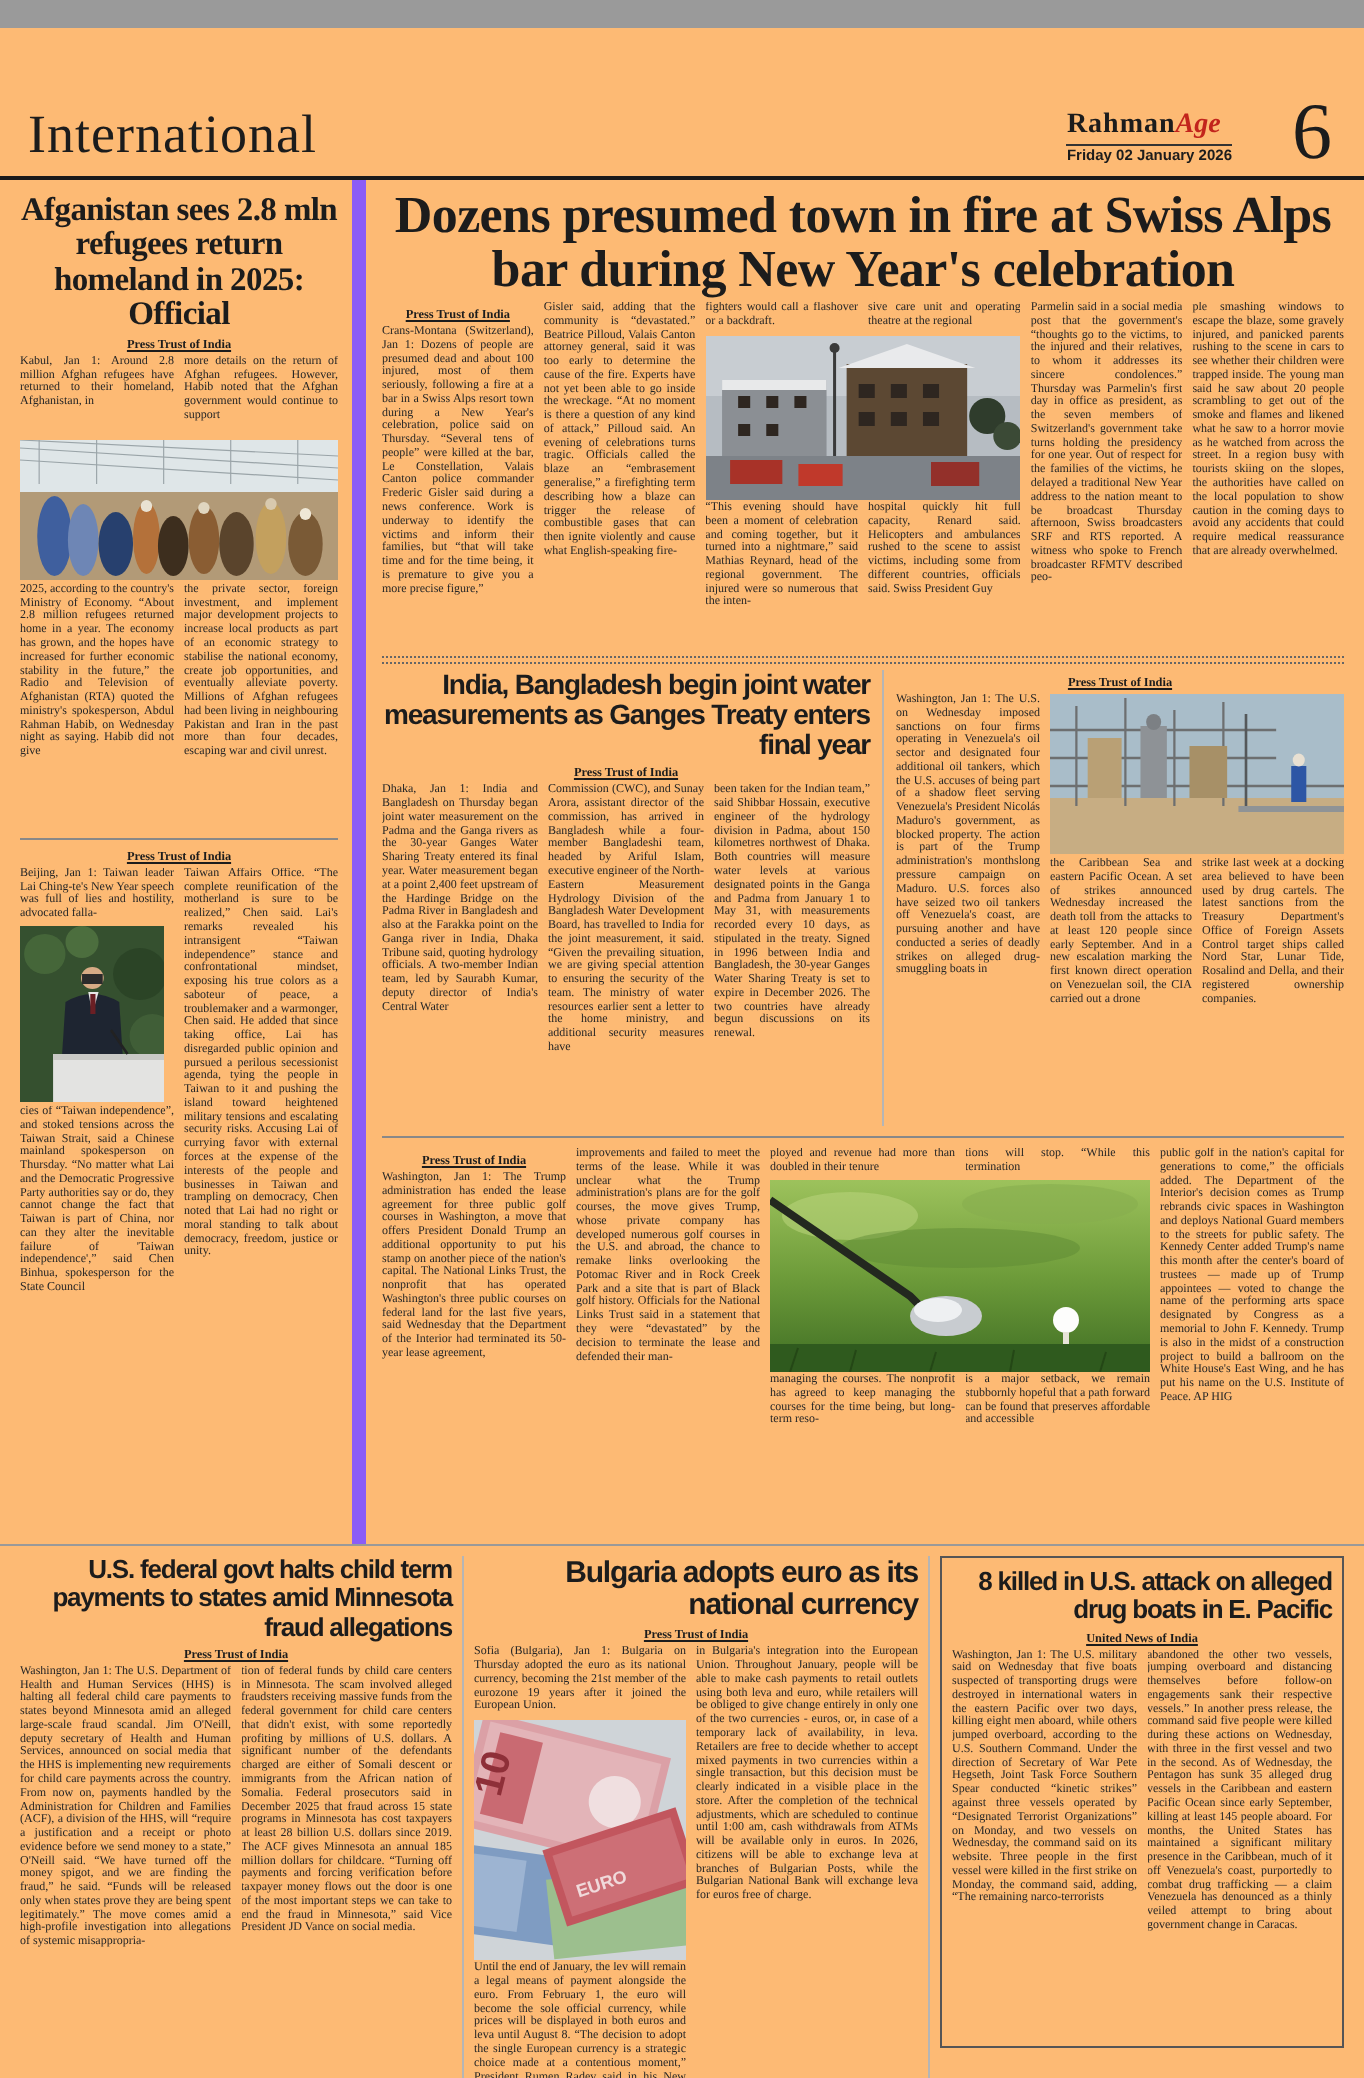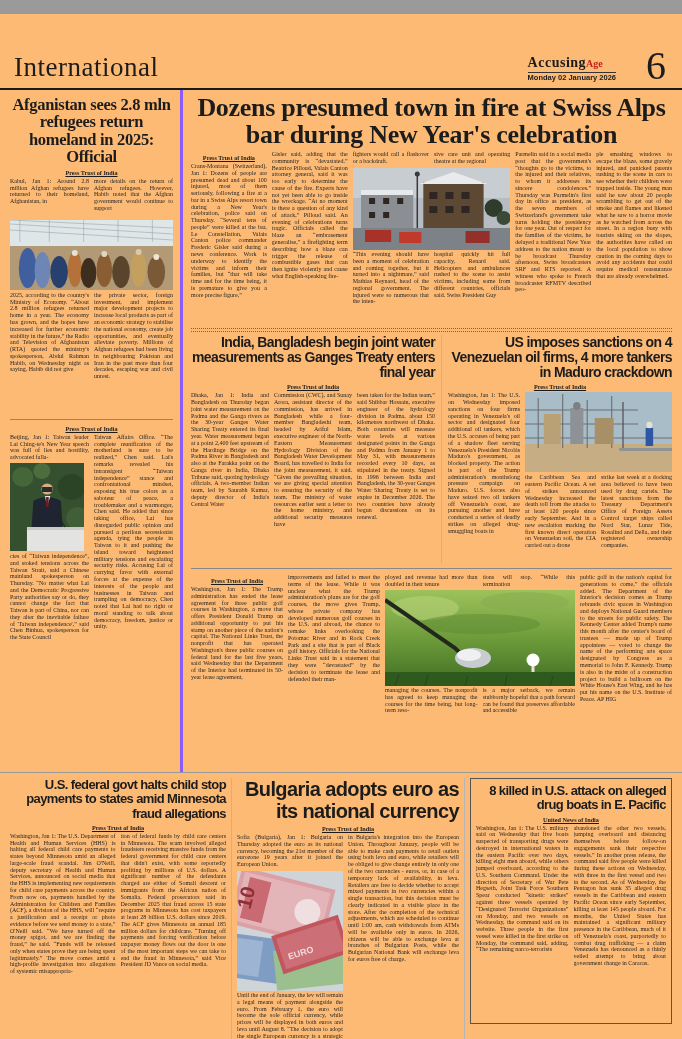--- a/index.html
+++ b/index.html
@@ -7,42 +7,42 @@
   .page { width:682px; height:1039px; margin:14px auto; background:#fdba74; color:#1c1c1c;
           font-family:"Liberation Serif",serif; position:relative; overflow:hidden; }
 
   
   .hdr { height:76px; display:flex; align-items:flex-end; padding:0 16px 5px 14px;
          border-bottom:2px solid #1a1a1a; }
   .section-title { font-size:27px; font-weight:400; letter-spacing:.5px; }
   .hdr-sp { flex:1; }
   .masthead { text-align:left; line-height:1; padding-bottom:2px; }
   .brand-black { font-size:14px; font-weight:700; letter-spacing:.5px; }
-  .brand-red { font-size:10px; font-weight:700; color:var(--brand_red,#c2241c); }
+  .brand-red { font-size:14px; font-weight:700; font-style:italic; color:var(--brand_red,#c2241c); }
   .issue-date { font-family:"Liberation Sans",sans-serif; font-size:7.5px; font-weight:700;
                 border-top:1px solid #333; margin-top:2px; padding-top:1px; }
   .pageno { font-size:40px; line-height:.85; margin-left:30px; }
 
   
   .hl-serif { font-weight:700; text-align:center; letter-spacing:-.3px; }
   .hl-sans  { font-family:"Liberation Sans",sans-serif; font-weight:700; text-align:right; letter-spacing:-.6px; }
   .byline { font-size:6.2px; font-weight:700; text-align:center; text-decoration:underline;
             margin:3px auto 2px auto; }
   .bt { font-size:6px; line-height:1.13; text-align:justify; color:#262626; overflow:hidden; }
   .cols { display:flex; gap:5px; }
   .cols > .col { flex:1; overflow:hidden; }
   .hr  { border-top:1px solid #888; margin:5px 0; }
   .vdiv { width:1px; background:#b5b5b5; }
   .dotted { border-top:1.5px dotted #666; border-bottom:1.5px dotted #666; height:4px; margin:3px 0; }
   .ph { display:block; width:100%; }
   svg { display:block; }
 
   
   .main { display:flex; height:682px; }
-  .rail { width:183px; border-right:3px solid #8b5cf6; padding:4px 7px 0 10px; }
+  .rail { width:183px; border-right:7px solid #8b5cf6; padding:4px 7px 0 10px; }
   .rr   { flex:1; padding:2px 10px 0 8px; }
 
   
   .afg-hl { font-size:16.5px; line-height:1.06; margin-top:2px; }
   .afg-top { height:40px; margin-top:1px; }
   .afg-photo { height:70px; margin:2px 0; }
   .afg-bot { height:122px; }
 
   
   .tw-hl { font-size:18px; line-height:1.05; margin-top:4px; }
@@ -82,43 +82,43 @@
   .gf-snip-top { height:15px; }
   .gf-photo { height:96px; margin:1px 0; }
   .gf-snip-bot { flex:1; overflow:hidden; }
 
   
   .bottomrow { height:281px; border-top:1px solid #999; display:flex; padding:5px 10px 0 10px; gap:5px; }
   .cc { width:216px; }
   .bg { width:222px; }
   .db { flex:1; }
   .cc-hl { font-size:13px; line-height:1.1; }
-  .bg-hl { font-size:20px; line-height:1.08; margin-top:1px; }
+  .bg-hl { font-size:15px; line-height:1.08; margin-top:1px; }
   .db-box { border:1px solid #555; padding:5px 5px 4px 5px; height:246px; overflow:hidden; }
   .db-hl { font-size:13px; line-height:1.1; }
   .cc-cols { height:212px; margin-top:1px; }
   .bg-body { display:flex; gap:5px; height:228px; }
   .bg-c1 { width:106px; display:flex; flex-direction:column; overflow:hidden; }
   .bg-c2 { flex:1; overflow:hidden; }
   .bg-snip-top { height:36px; }
   .bg-photo { height:120px; margin:1px 0; }
   .bg-snip-bot { flex:1; overflow:hidden; }
   .db-cols { height:190px; margin-top:1px; }
 </style>
 </head>
 <body>
 
 <div class="page">
 
   <header class="hdr">
     <div class="section-title">International</div>
     <div class="hdr-sp"></div>
     <div class="masthead">
-      <span class="brand-black">Accusing</span><span class="brand-red">Age</span>
-      <div class="issue-date">Monday 02 January 2026</div>
+      <span class="brand-black">Rahman</span><span class="brand-red">Age</span>
+      <div class="issue-date">Friday 02 January 2026</div>
     </div>
     <div class="pageno">6</div>
   </header>
 
   <div class="main">
 
     <aside class="rail">
 
       <article>
         <h2 class="hl-serif afg-hl">Afganistan sees 2.8 mln refugees return homeland in 2025: Official</h2>
@@ -253,21 +253,20 @@
           <div class="cols ib-cols">
             <div class="col bt">Dhaka, Jan 1: India and Bangladesh on Thursday began joint water measurement on the Padma and the Ganga rivers as the 30-year Ganges Water Sharing Treaty entered its final year. Water measurement began at a point 2,400 feet upstream of the Hardinge Bridge on the Padma River in Bangladesh and also at the Farakka point on the Ganga river in India, Dhaka Tribune said, quoting hydrology officials. A two-member Indian team, led by Saurabh Kumar, deputy director of India's Central Water</div>
             <div class="col bt">Commission (CWC), and Sunay Arora, assistant director of the commission, has arrived in Bangladesh while a four-member Bangladeshi team, headed by Ariful Islam, executive engineer of the North-Eastern Measurement Hydrology Division of the Bangladesh Water Development Board, has travelled to India for the joint measurement, it said. “Given the prevailing situation, we are giving special attention to ensuring the security of the team. The ministry of water resources earlier sent a letter to the home ministry, and additional security measures have</div>
             <div class="col bt">been taken for the Indian team,” said Shibbar Hossain, executive engineer of the hydrology division in Padma, about 150 kilometres northwest of Dhaka. Both countries will measure water levels at various designated points in the Ganga and Padma from January 1 to May 31, with measurements recorded every 10 days, as stipulated in the treaty. Signed in 1996 between India and Bangladesh, the 30-year Ganges Water Sharing Treaty is set to expire in December 2026. The two countries have already begun discussions on its renewal.</div>
           </div>
         </article>
 
         <div class="vdiv"></div>
 
         <article class="vz">
-          <h2 class="hl-sans vz-hl">US imposes sanctions on 4 Venezuelan oil firms, 4 more tankers in Maduro crackdown</h2>
           <div class="byline">Press Trust of India</div>
           <div class="vz-body">
             <div class="vz-c1 bt">Washington, Jan 1: The U.S. on Wednesday imposed sanctions on four firms operating in Venezuela's oil sector and designated four additional oil tankers, which the U.S. accuses of being part of a shadow fleet serving Venezuela's President Nicolás Maduro's government, as blocked property. The action is part of the Trump administration's monthslong pressure campaign on Maduro. U.S. forces also have seized two oil tankers off Venezuela's coast, are pursuing another and have conducted a series of deadly strikes on alleged drug-smuggling boats in</div>
             <div class="vz-wrap">
               <div class="ph vz-photo">
                 <svg width="100%" height="100%" viewBox="0 0 156 80" preserveAspectRatio="none">
                   <rect width="156" height="80" fill="#a9bdc9"></rect>
                   <rect y="52" width="156" height="28" fill="#c7ad83"></rect>
                   <g stroke="#6d6f70" stroke-width="1.2">
                     <line x1="14" y1="6" x2="14" y2="56"></line>
@@ -346,21 +345,21 @@
           </div>
           <div class="gf-c5 bt">public golf in the nation's capital for generations to come,” the officials added. The Department of the Interior's decision comes as Trump rebrands civic spaces in Washington and deploys National Guard members to the streets for public safety. The Kennedy Center added Trump's name this month after the center's board of trustees — made up of Trump appointees — voted to change the name of the performing arts space designated by Congress as a memorial to John F. Kennedy. Trump is also in the midst of a construction project to build a ballroom on the White House's East Wing, and he has put his name on the U.S. Institute of Peace. AP HIG</div>
         </div>
       </article>
     </section>
   </div>
 
   <div class="bottomrow">
 
     <article class="cc">
-      <h2 class="hl-sans cc-hl">U.S. federal govt halts child stop payments to states amid Minnesota fraud allegations</h2>
+      <h2 class="hl-sans cc-hl">U.S. federal govt halts child term payments to states amid Minnesota fraud allegations</h2>
       <div class="byline">Press Trust of India</div>
       <div class="cols cc-cols">
         <div class="col bt">Washington, Jan 1: The U.S. Department of Health and Human Services (HHS) is halting all federal child care payments to states beyond Minnesota amid an alleged large-scale fraud scandal. Jim O'Neill, deputy secretary of Health and Human Services, announced on social media that the HHS is implementing new requirements for child care payments across the country. From now on, payments handled by the Administration for Children and Families (ACF), a division of the HHS, will “require a justification and a receipt or photo evidence before we send money to a state,” O'Neill said. “We have turned off the money spigot, and we are finding the fraud,” he said. “Funds will be released only when states prove they are being spent legitimately.” The move comes amid a high-profile investigation into allegations of systemic misappropria-</div>
         <div class="col bt">tion of federal funds by child care centers in Minnesota. The scam involved alleged fraudsters receiving massive funds from the federal government for child care centers that didn't exist, with some reportedly profiting by millions of U.S. dollars. A significant number of the defendants charged are either of Somali descent or immigrants from the African nation of Somalia. Federal prosecutors said in December 2025 that fraud across 15 state programs in Minnesota has cost taxpayers at least 28 billion U.S. dollars since 2019. The ACF gives Minnesota an annual 185 million dollars for childcare. “Turning off payments and forcing verification before taxpayer money flows out the door is one of the most important steps we can take to end the fraud in Minnesota,” said Vice President JD Vance on social media.</div>
       </div>
     </article>
 
     <div class="vdiv"></div>
 
     <article class="bg">

